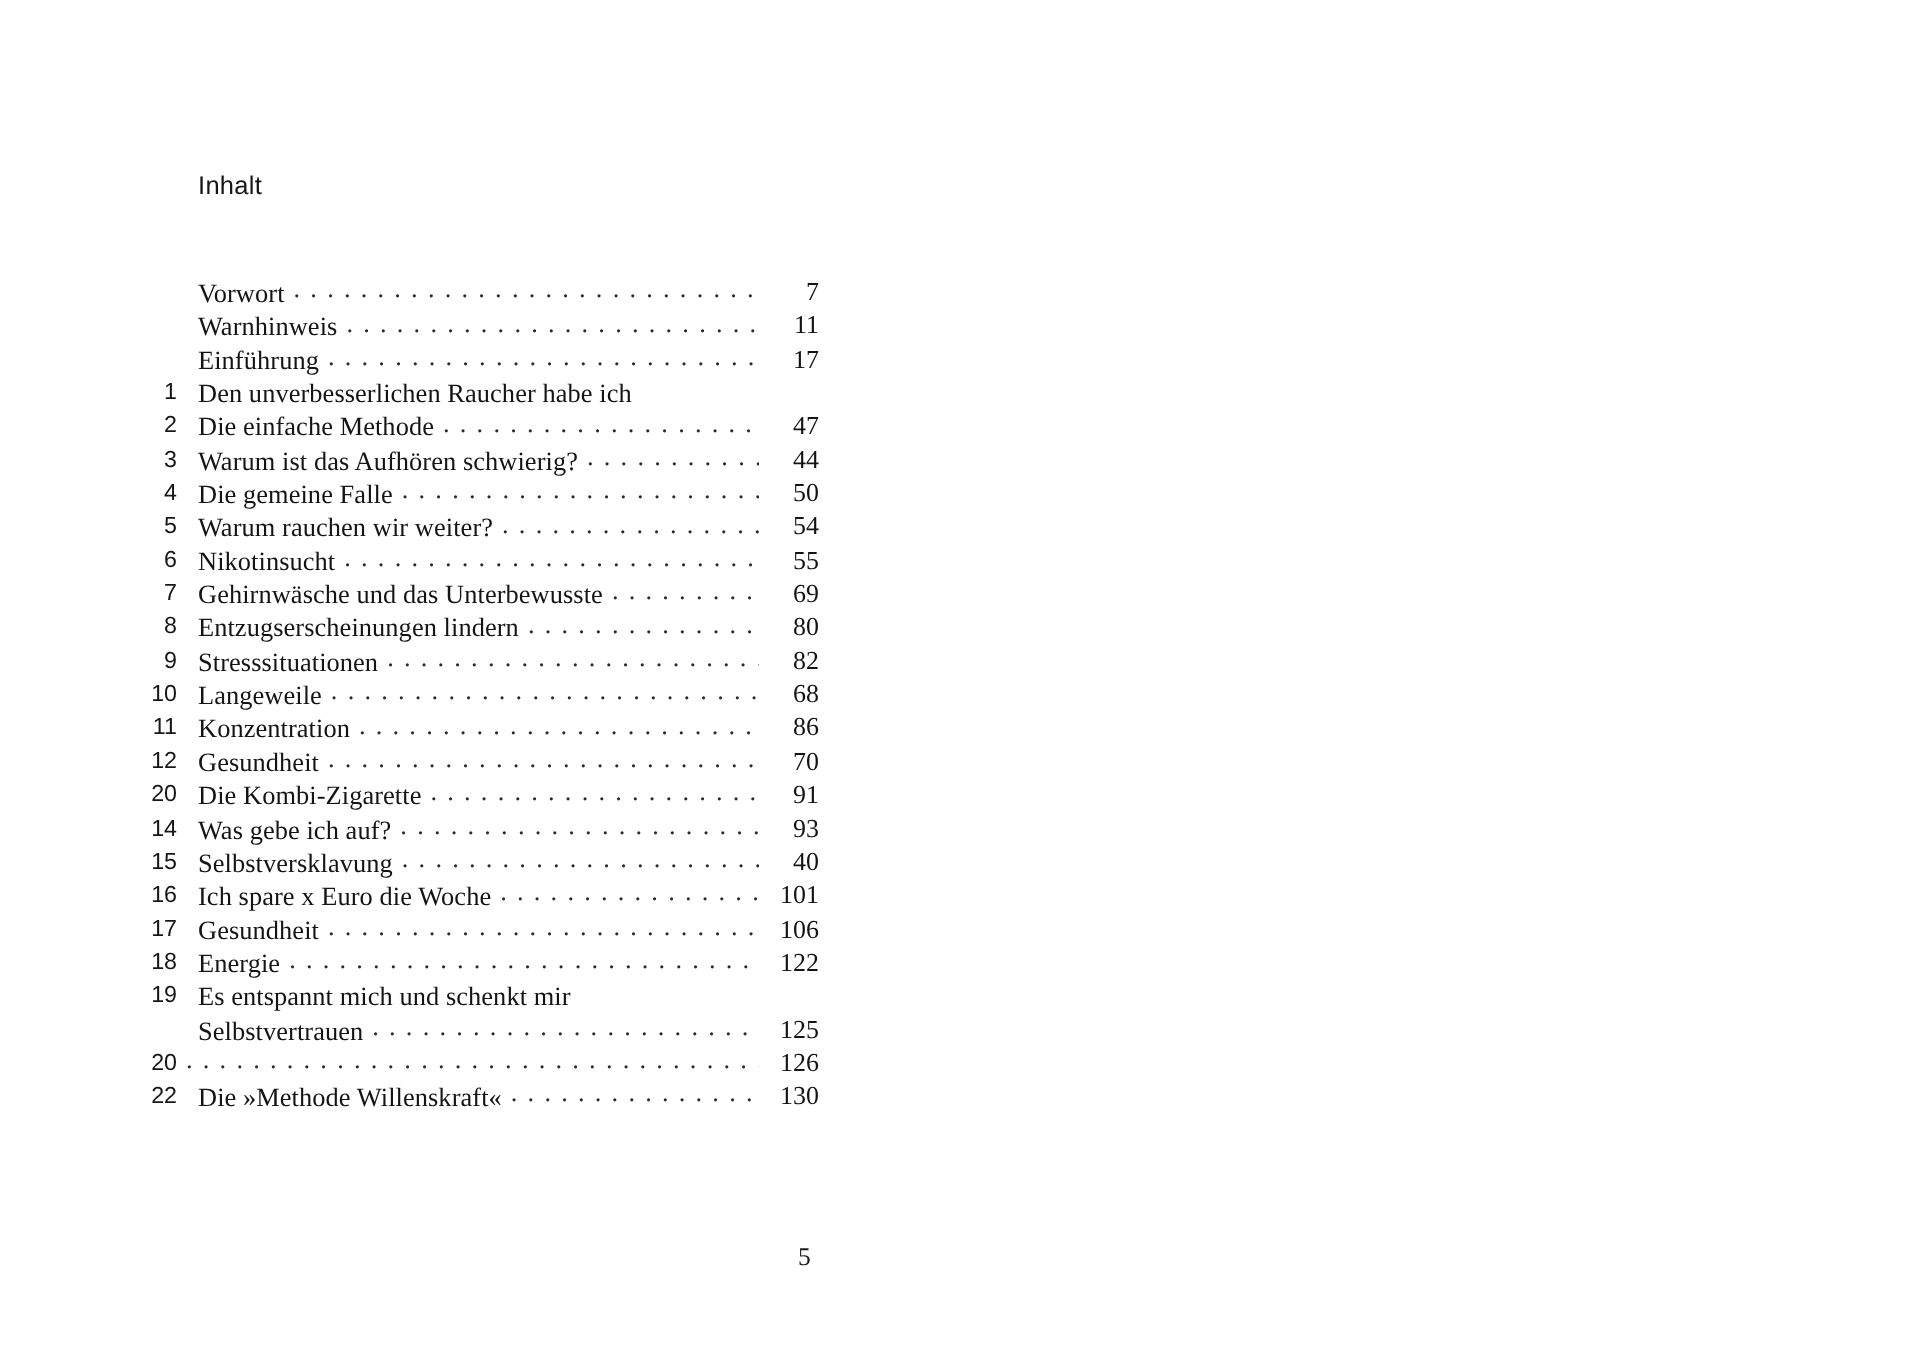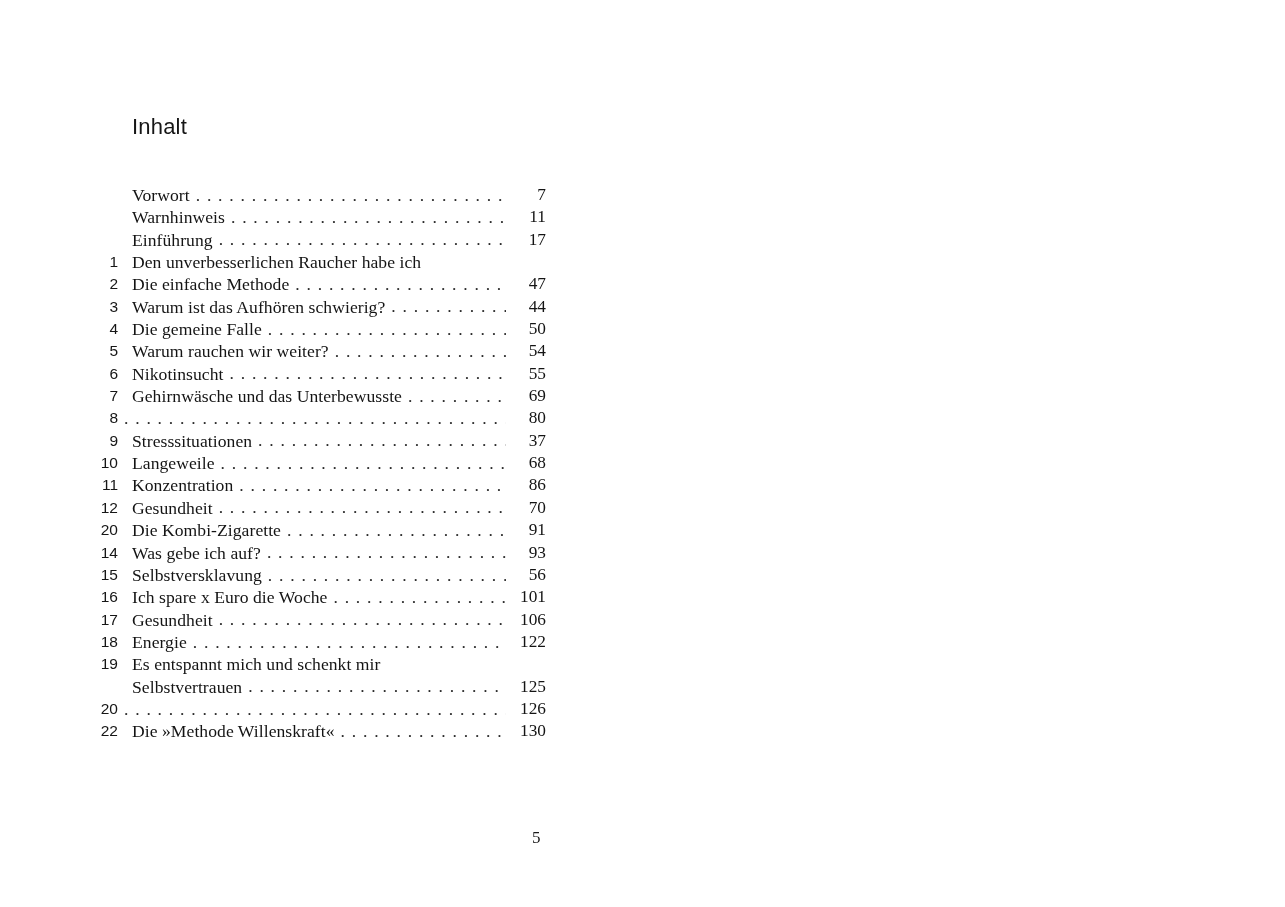--- a/index.html
+++ b/index.html
@@ -32,39 +32,39 @@
     width: 642px;
     height: 907px;
   }
 
   
   .toc-heading {
     position: absolute;
     left: 132px;
     top: 114px;
     font-family: "Liberation Sans", "DejaVu Sans", sans-serif;
-    font-size: 22px;
+    font-size: 17px;
     font-weight: 400;
     letter-spacing: 0.2px;
     color: #161616;
   }
 
   
   .toc-list {
     position: absolute;
   }
   .toc-list.left-col {
     left: 86px;
     top: 184px;
     width: 460px;
   }
 
   .toc-row {
     display: flex;
-    align-items: flex-end;
+    align-items: center;
     height: 22.35px;
     font-size: 17.5px;
     line-height: 22.35px;
     white-space: nowrap;
   }
 
   .num {
     flex: 0 0 auto;
     text-align: right;
     font-family: "Liberation Sans", "DejaVu Sans", sans-serif;
@@ -188,28 +188,29 @@
           <span class="pg">55</span>
         </div>
         <div class="toc-row">
           <span class="num">7</span>
           <span class="title">Gehirnwäsche und das Unterbewusste</span>
           <span class="leader"></span>
           <span class="pg">69</span>
         </div>
         <div class="toc-row">
           <span class="num">8</span>
+          <span class="title">Entzugserscheinungen lindern</span>
           <span class="leader"></span>
           <span class="pg">80</span>
         </div>
         <div class="toc-row">
           <span class="num">9</span>
           <span class="title">Stresssituationen</span>
           <span class="leader"></span>
-          <span class="pg">37</span>
+          <span class="pg">82</span>
         </div>
         <div class="toc-row">
           <span class="num">10</span>
           <span class="title">Langeweile</span>
           <span class="leader"></span>
           <span class="pg">68</span>
         </div>
         <div class="toc-row">
           <span class="num">11</span>
           <span class="title">Konzentration</span>
@@ -231,21 +232,21 @@
         <div class="toc-row">
           <span class="num">14</span>
           <span class="title">Was gebe ich auf?</span>
           <span class="leader"></span>
           <span class="pg">93</span>
         </div>
         <div class="toc-row">
           <span class="num">15</span>
           <span class="title">Selbstversklavung</span>
           <span class="leader"></span>
-          <span class="pg">56</span>
+          <span class="pg">40</span>
         </div>
         <div class="toc-row">
           <span class="num">16</span>
           <span class="title">Ich spare x Euro die Woche</span>
           <span class="leader"></span>
           <span class="pg">101</span>
         </div>
         <div class="toc-row">
           <span class="num">17</span>
           <span class="title">Gesundheit</span>

